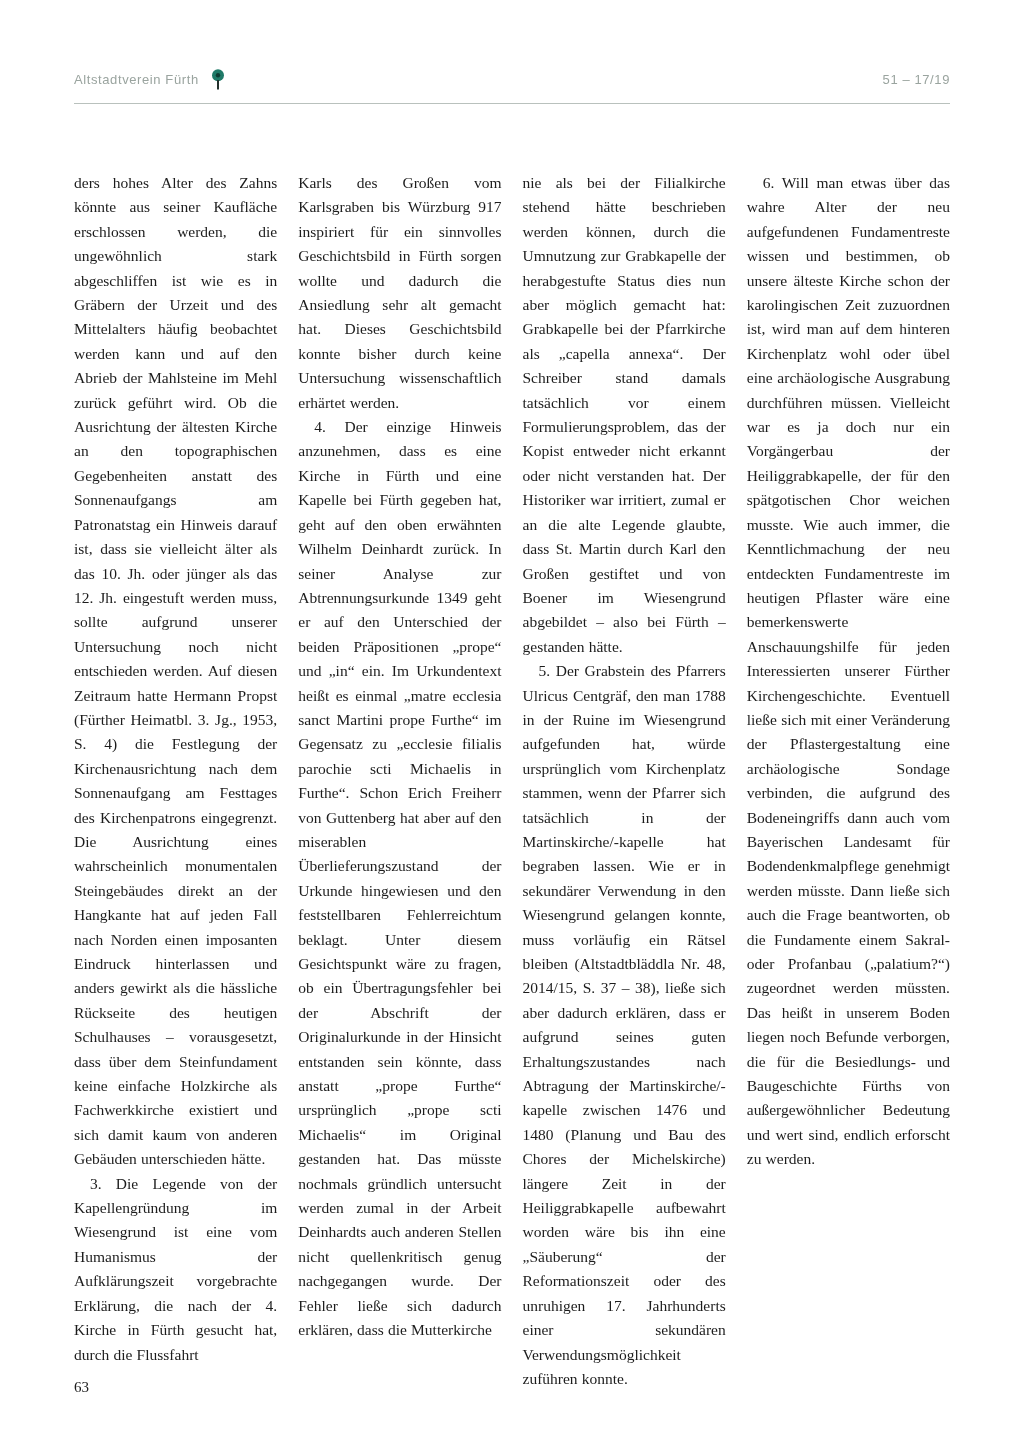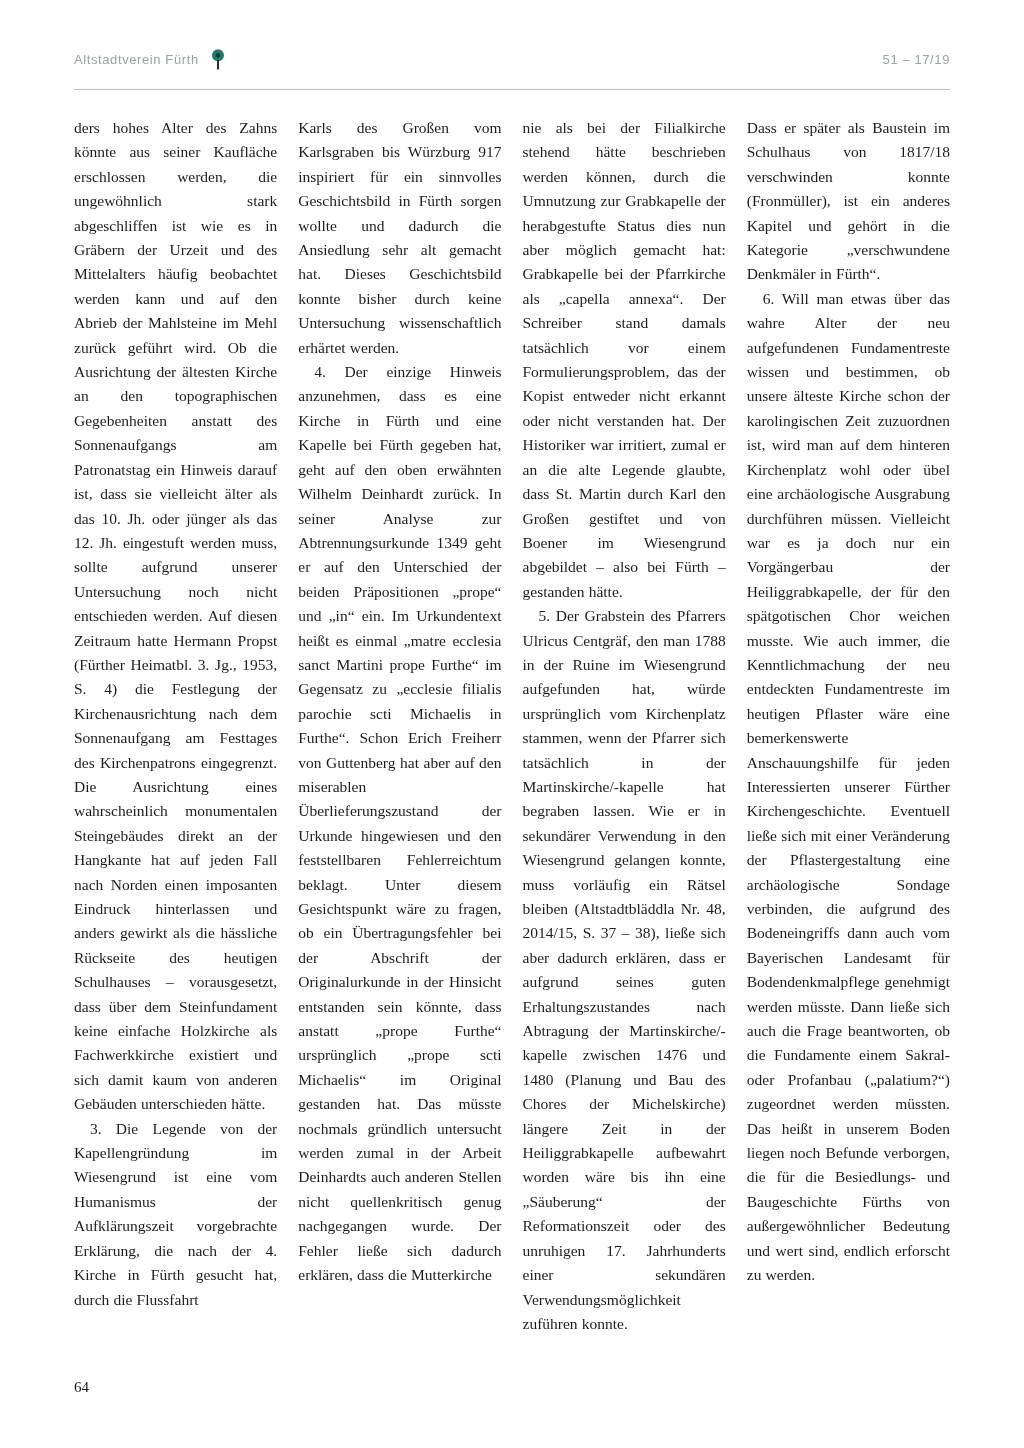--- a/index.html
+++ b/index.html
@@ -15,43 +15,44 @@
   }
   .page {
     padding: 46px 74px 0 74px;
     height: 100%;
     position: relative;
   }
   .header {
     display: flex;
     justify-content: space-between;
     align-items: flex-end;
-    padding-bottom: 22px;
+    padding-bottom: 16px;
     border-bottom: 1px solid #b9c1bd;
+    margin-top: 20px;
   }
   .header-left {
     display: flex;
     align-items: flex-end;
     gap: 12px;
   }
   .header-text {
     font-family: "Liberation Sans", sans-serif;
     font-size: 13px;
     letter-spacing: 0.6px;
     color: #9aa49f;
   }
   .logo-icon {
     display: inline-block;
     line-height: 0;
     transform: translateY(3px);
   }
   .columns {
     display: flex;
     gap: 21px;
-    margin-top: 26px;
+    margin-top: 67px;
   }
   .col {
     flex: 1 1 0;
     text-align: justify;
     font-size: 15.5px;
     line-height: 24.4px;
     hyphens: auto;
     -webkit-hyphens: auto;
     word-spacing: 0.02em;
   }
@@ -91,20 +92,19 @@
       </div>
     <div class="col">
         <p class="para">Karls des Großen vom Karlsgraben bis Würzburg 917 inspiriert für ein sinnvolles Geschichtsbild in Fürth sorgen wollte und dadurch die Ansiedlung sehr alt gemacht hat. Dieses Geschichtsbild konnte bisher durch keine Untersuchung wissenschaftlich erhärtet werden.</p>
         <p class="para indent">4. Der einzige Hinweis anzunehmen, dass es eine Kirche in Fürth und eine Kapelle bei Fürth gegeben hat, geht auf den oben erwähnten Wilhelm Deinhardt zurück. In seiner Analyse zur Abtrennungsurkunde 1349 geht er auf den Unterschied der beiden Präpositionen „prope“ und „in“ ein. Im Urkundentext heißt es einmal „matre ecclesia sanct Martini prope Furthe“ im Gegensatz zu „ecclesie filialis parochie scti Michaelis in Furthe“. Schon Erich Freiherr von Guttenberg hat aber auf den miserablen Überlieferungszustand der Urkunde hingewiesen und den feststellbaren Fehlerreichtum beklagt. Unter diesem Gesichtspunkt wäre zu fragen, ob ein Übertragungsfehler bei der Abschrift der Originalurkunde in der Hinsicht entstanden sein könnte, dass anstatt „prope Furthe“ ursprünglich „prope scti Michaelis“ im Original gestanden hat. Das müsste nochmals gründlich untersucht werden zumal in der Arbeit Deinhardts auch anderen Stellen nicht quellenkritisch genug nachgegangen wurde. Der Fehler ließe sich dadurch erklären, dass die Mutterkirche</p>
       </div>
     <div class="col">
         <p class="para">nie als bei der Filialkirche stehend hätte beschrieben werden können, durch die Umnutzung zur Grabkapelle der herabgestufte Status dies nun aber möglich gemacht hat: Grabkapelle bei der Pfarrkirche als „capella annexa“. Der Schreiber stand damals tatsächlich vor einem Formulierungsproblem, das der Kopist entweder nicht erkannt oder nicht verstanden hat. Der Historiker war irritiert, zumal er an die alte Legende glaubte, dass St. Martin durch Karl den Großen gestiftet und von Boener im Wiesengrund abgebildet – also bei Fürth – gestanden hätte.</p>
         <p class="para indent">5. Der Grabstein des Pfarrers Ulricus Centgräf, den man 1788 in der Ruine im Wiesengrund aufgefunden hat, würde ursprünglich vom Kirchenplatz stammen, wenn der Pfarrer sich tatsächlich in der Martinskirche/-kapelle hat begraben lassen. Wie er in sekundärer Verwendung in den Wiesengrund gelangen konnte, muss vorläufig ein Rätsel bleiben (Altstadtbläddla Nr. 48, 2014/15, S. 37 – 38), ließe sich aber dadurch erklären, dass er aufgrund seines guten Erhaltungszustandes nach Abtragung der Martinskirche/-kapelle zwischen 1476 und 1480 (Planung und Bau des Chores der Michelskirche) längere Zeit in der Heiliggrabkapelle aufbewahrt worden wäre bis ihn eine „Säuberung“ der Reformationszeit oder des unruhigen 17. Jahrhunderts einer sekundären Verwendungsmöglichkeit zuführen konnte.</p>
       </div>
     <div class="col">
-        <p class="para">Dass er später als Baustein im Schulhaus von 1817/18 verschwinden konnte (Fronmüller), ist ein anderes Kapitel und gehört in die Kategorie „verschwundene Denkmäler in Fürth“.</p>
         <p class="para indent">6. Will man etwas über das wahre Alter der neu aufgefundenen Fundamentreste wissen und bestimmen, ob unsere älteste Kirche schon der karolingischen Zeit zuzuordnen ist, wird man auf dem hinteren Kirchenplatz wohl oder übel eine archäologische Ausgrabung durchführen müssen. Vielleicht war es ja doch nur ein Vorgängerbau der Heiliggrabkapelle, der für den spätgotischen Chor weichen musste. Wie auch immer, die Kenntlichmachung der neu entdeckten Fundamentreste im heutigen Pflaster wäre eine bemerkenswerte Anschauungshilfe für jeden Interessierten unserer Fürther Kirchengeschichte. Eventuell ließe sich mit einer Veränderung der Pflastergestaltung eine archäologische Sondage verbinden, die aufgrund des Bodeneingriffs dann auch vom Bayerischen Landesamt für Bodendenkmalpflege genehmigt werden müsste. Dann ließe sich auch die Frage beantworten, ob die Fundamente einem Sakral- oder Profanbau („palatium?“) zugeordnet werden müssten. Das heißt in unserem Boden liegen noch Befunde verborgen, die für die Besiedlungs- und Baugeschichte Fürths von außergewöhnlicher Bedeutung und wert sind, endlich erforscht zu werden.</p>
       </div>
   </div>
 
-  <div class="footer">64</div>
+  <div class="footer">63</div>
 
 </div>
 
 </body></html>

